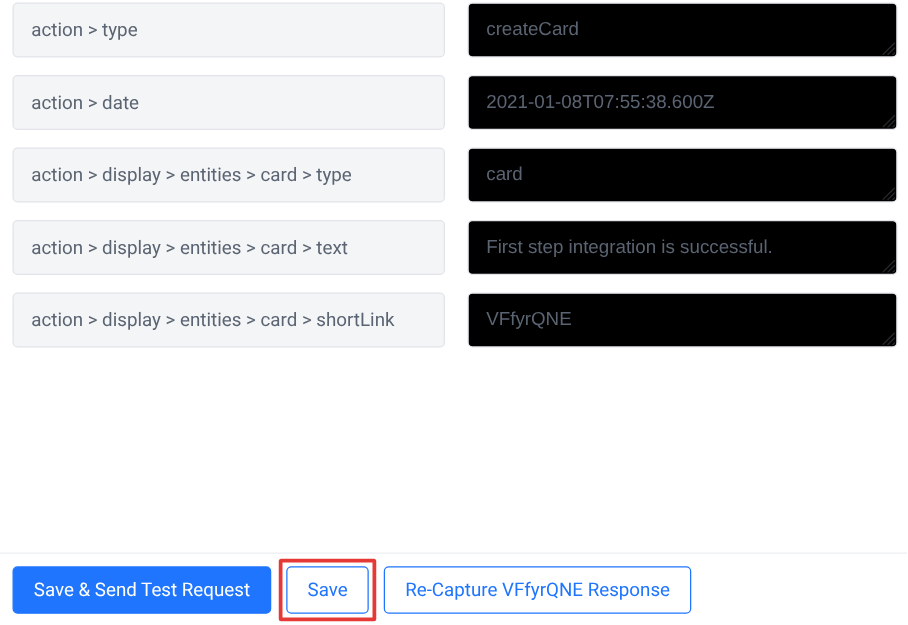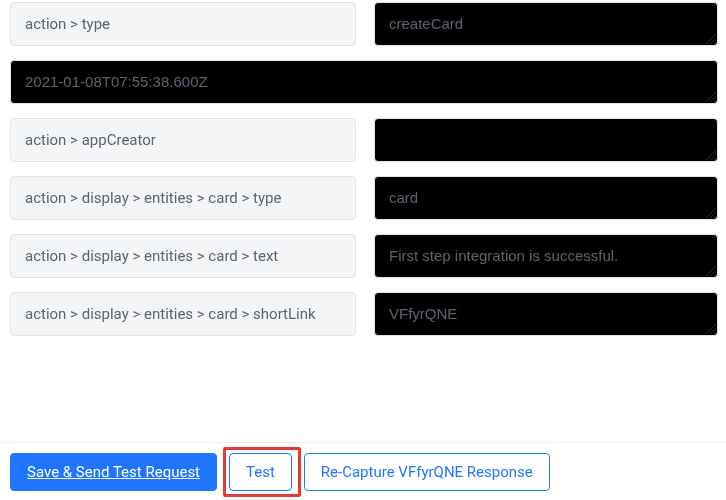--- a/index.html
+++ b/index.html
@@ -105,21 +105,20 @@
     padding: 9px 16px;
     cursor: pointer;
     border: 1px solid transparent;
     line-height: 1.2;
     font-family: inherit;
   }
   .btn-primary {
     background: #1f75fe;
     color: #ffffff;
     border-color: #1f75fe;
-    text-decoration: underline;
   }
   .btn-outline {
     background: #ffffff;
     color: #1f75fe;
     border-color: #1f75fe;
   }
   .highlight-save {
     position: absolute;
     border: 3px solid #e53935;
     border-radius: 2px;
@@ -141,43 +140,33 @@
         <textarea rows="1" style="">createCard</textarea>
         <span class="resize-handle">
             <svg width="10" height="10">
               <path d="M0 10 L10 0 M4 10 L10 4 M8 10 L10 8" stroke="#6b7280" stroke-width="1" fill="none"></path>
             </svg>
           </span>
       </div>
     </div>
 
     <div class="kv-row">
+      <div class="kv-key">
+          <span>action &gt; date</span>
+        </div>
       <div class="kv-val">
         <textarea rows="1" style="">2021-01-08T07:55:38.600Z</textarea>
         <span class="resize-handle">
             <svg width="10" height="10">
               <path d="M0 10 L10 0 M4 10 L10 4 M8 10 L10 8" stroke="#6b7280" stroke-width="1" fill="none"></path>
             </svg>
           </span>
       </div>
     </div>
 
-    <div class="kv-row">
-      <div class="kv-key">
-          <span>action &gt; appCreator</span>
-        </div>
-      <div class="kv-val">
-        <textarea rows="1" style=""></textarea>
-        <span class="resize-handle">
-            <svg width="10" height="10">
-              <path d="M0 10 L10 0 M4 10 L10 4 M8 10 L10 8" stroke="#6b7280" stroke-width="1" fill="none"></path>
-            </svg>
-          </span>
-      </div>
-    </div>
 
 
     <div class="kv-row">
       <div class="kv-key">
           <span>action &gt; display &gt; entities &gt; card &gt; type</span>
         </div>
       <div class="kv-val">
         <textarea rows="1" style="">card</textarea>
         <span class="resize-handle">
             <svg width="10" height="10">
@@ -213,19 +202,19 @@
               <path d="M0 10 L10 0 M4 10 L10 4 M8 10 L10 8" stroke="#6b7280" stroke-width="1" fill="none"></path>
             </svg>
           </span>
       </div>
     </div>
 
   </div>
 
   <div class="footer">
     <button class="btn btn-primary">Save &amp; Send Test Request</button>
-    <button id="save-btn" class="btn btn-outline">Test</button>
+    <button id="save-btn" class="btn btn-outline">Save</button>
     <button class="btn btn-outline">Re-Capture VFfyrQNE Response</button>
   </div>
 
   <div id="save-highlight" class="highlight-save" style="left: 223.031px; top: 446.5px; width: 78.0938px; height: 50px;"></div>
 
 </div>
 
 </body></html>

